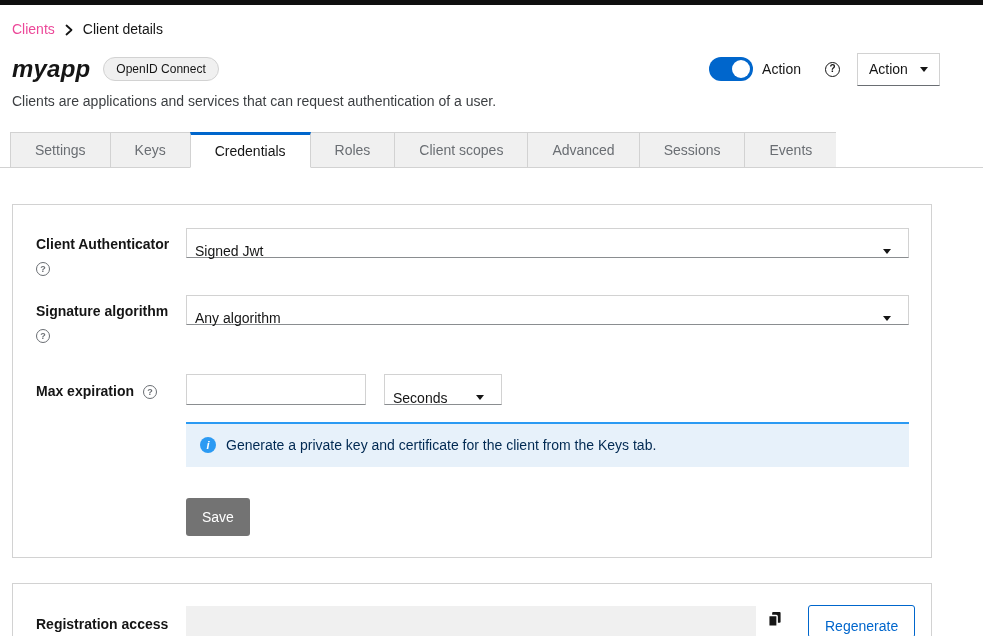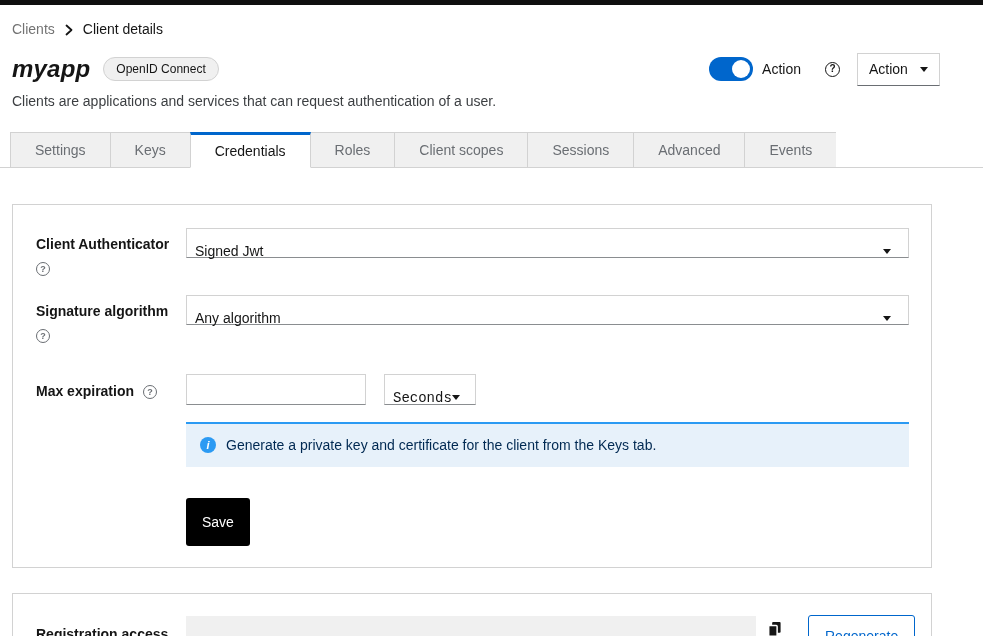--- a/index.html
+++ b/index.html
@@ -4,21 +4,21 @@
 <style>
   * { margin:0; padding:0; box-sizing:border-box; }
   html,body { width:983px; height:636px; background:#fff; overflow:hidden;
     font-family:"Liberation Sans", sans-serif; color:#151515; }
 
   .masthead-bar { height:5px; background:#0f0f0f; width:100%; }
 
   
   .breadcrumb { display:flex; align-items:center; gap:9px; margin:15px 0 0 12px;
     font-size:14px; line-height:19px; }
-  .breadcrumb a { color:#737373; text-decoration:none; cursor:pointer; }
+  .breadcrumb a { color:#ec4899; text-decoration:none; cursor:pointer; }
   .breadcrumb .crumb-sep { display:flex; align-items:center; }
   .breadcrumb .current { color:#151515; }
 
   
   .header-row { display:flex; justify-content:space-between; align-items:center;
     margin:12px 43px 0 12px; height:36px; }
   .title-group { display:flex; align-items:center; gap:13px; }
   .page-title { font-size:24px; font-weight:bold; letter-spacing:.2px;font-style:italic; }
   .protocol-badge { font-size:12px; color:#151515; background:#f0f0f0;
     border:1px solid #d2d2d2; border-radius:30px; padding:4px 12px; line-height:14px; }
@@ -77,31 +77,31 @@
     justify-content:space-between; padding:16px 17px 0 8px; font-size:14px;
     cursor:pointer; }
   .mt19 { margin-top:19px; }
   .mt31 { margin-top:31px; }
   .mt17 { margin-top:17px; }
 
   .expiration-controls { display:flex; gap:18px; }
   .text-input { width:180px; height:31px; border:1px solid #d2d2d2;
     border-bottom-color:#8a8d90; background:#fff; font-size:14px; padding:0 8px;
     font-family:"Liberation Sans", sans-serif; }
-  .unit-select { width:92px; height:31px;font-family:Liberation Mono, monospace; }
+  .unit-select { width:118px; height:31px; }
 
   .alert-info { grid-column:2; background:#e7f1fa; border-top:2px solid #2b9af3;
     padding:12px 16px 13px 14px; display:flex; gap:10px; align-items:flex-start; }
   .info-icon { width:16px; height:16px; border-radius:50%; background:#2b9af3;
     color:#fff; font-size:11px; font-weight:bold; display:flex; align-items:center;
     justify-content:center; margin-top:1px; flex:none; font-style:italic; }
   .alert-text { font-size:14px; line-height:18px; color:#002952; font-weight:500; }
 
-  .btn-primary { grid-column:2; justify-self:start; background:#000000; color:#fff;
-    border:none; border-radius:3px; height:48px; padding:0 16px; font-size:14px;
+  .btn-primary { grid-column:2; justify-self:start; background:#737373; color:#fff;
+    border:none; border-radius:3px; height:38px; padding:0 16px; font-size:14px;
     cursor:pointer; font-family:"Liberation Sans", sans-serif; }
 
   
   .reg-label-cell { width:140px; font-size:14px; font-weight:bold; line-height:21px;
     padding-top:8px; }
   .reg-label-cell .help-icon { vertical-align:-2px; margin-left:7px; }
   .reg-controls { display:flex; align-items:flex-start; }
   .input-group { display:flex; width:606px; border-bottom:1px solid #8a8d90; }
   .token-input { flex:1; height:30px; background:#f0f0f0; border:none;
     font-size:14px; padding:0 8px; font-family:"Liberation Sans", sans-serif; }
@@ -146,22 +146,22 @@
 
 <p class="description">Clients are applications and services that can request authentication of a user.</p>
 
 <div class="tabs-bar">
   <div class="tabs-spacer-left"></div>
   <div class="tab">Settings</div>
   <div class="tab">Keys</div>
   <div class="tab active">Credentials</div>
   <div class="tab">Roles</div>
   <div class="tab">Client scopes</div>
+  <div class="tab">Advanced</div>
   <div class="tab">Sessions</div>
-  <div class="tab">Advanced</div>
   <div class="tab">Events</div>
   <div class="tabs-spacer-right"></div>
 </div>
 
 <div class="cards">
 
   <section class="card credentials">
 
     <div class="form-row">
       <div class="field-label">

